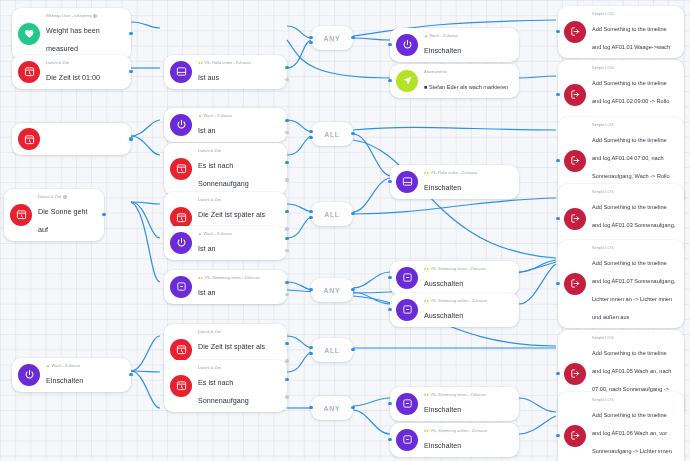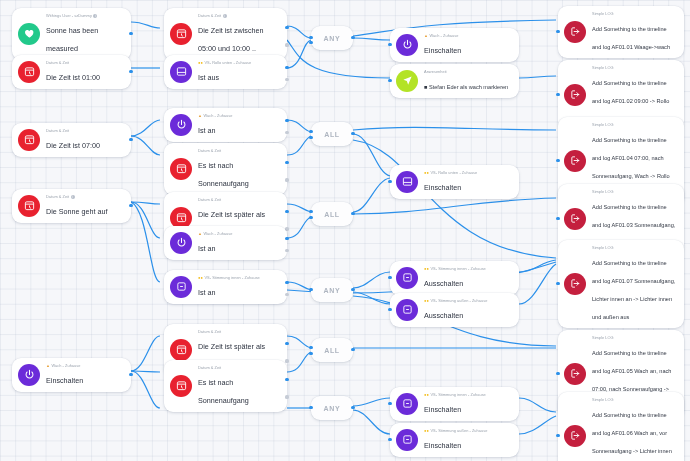--- a/index.html
+++ b/index.html
@@ -153,21 +153,21 @@
     <span class="ic" style="background:#22c98b;">
       <svg width="11" height="11" viewBox="0 0 24 24" fill="#fff">
           <path d="M12 21s-7.5-4.9-9.3-9.2C1.2 8 3.3 4.5 6.9 4.5c2 0 3.6 1.1 4.5 2.5.9-1.4 2.5-2.5 4.5-2.5 3.6 0 5.7 3.5 4.2 7.3C19.5 16.1 12 21 12 21z"></path>
         </svg>
     </span>
     <span class="txt">
       <span class="hdr">
         <span>Withings User - szDummy</span>
           <span class="info">i</span>
       </span>
-      <span class="ttl">Sonne has been measured</span>
+      <span class="ttl">Weight has been measured</span>
     </span>
     <span class="port out"></span>
   </div>
 
   <div class="node" style="left:12px;top:55px;width:119px;">
     <span class="ic" style="background:#e8212f;">
       <svg width="11" height="11" viewBox="0 0 24 24" fill="none" stroke="#fff" stroke-width="2">
           <rect x="3" y="4" width="18" height="17" rx="3"></rect>
           <path d="M3 9h18M12 12v4l3 2"></path>
         </svg>
@@ -179,28 +179,24 @@
     <span class="port out"></span>
   </div>
 
   <div class="node" style="left:12px;top:123px;width:119px;">
     <span class="ic" style="background:#e8212f;">
       <svg width="11" height="11" viewBox="0 0 24 24" fill="none" stroke="#fff" stroke-width="2">
           <rect x="3" y="4" width="18" height="17" rx="3"></rect>
           <path d="M3 9h18M12 12v4l3 2"></path>
         </svg>
     </span>
-    <span class="txt">
-      <span class="hdr">Datum &amp; Zeit</span>
-      <span class="ttl">Die Zeit ist 07:00</span>
-    </span>
     <span class="port out"></span>
   </div>
 
-  <div class="node" style="left:12px;top:189px;width:119px;">
+  <div class="node" style="left:4px;top:189px;width:100px;">
     <span class="ic" style="background:#e8212f;">
       <svg width="11" height="11" viewBox="0 0 24 24" fill="none" stroke="#fff" stroke-width="2">
           <rect x="3" y="4" width="18" height="17" rx="3"></rect>
           <path d="M3 9h18M12 12v4l3 2"></path>
         </svg>
     </span>
     <span class="txt">
       <span class="hdr">
         <span>Datum &amp; Zeit</span>
           <span class="info">i</span>
@@ -220,37 +216,20 @@
     <span class="txt">
       <span class="hdr">
         <span class="run">▲</span>
           <span>Wach - Zuhause</span>
       </span>
       <span class="ttl">Einschalten</span>
     </span>
     <span class="port out"></span>
   </div>
 
-  <div class="node" style="left:164px;top:8px;width:123px;">
-    <span class="ic" style="background:#e8212f;">
-      <svg width="11" height="11" viewBox="0 0 24 24" fill="none" stroke="#fff" stroke-width="2">
-          <rect x="3" y="4" width="18" height="17" rx="3"></rect>
-          <path d="M3 9h18M12 12v4l3 2"></path>
-        </svg>
-    </span>
-    <span class="txt">
-      <span class="hdr">
-        <span>Datum &amp; Zeit</span>
-          <span class="info">i</span>
-      </span>
-      <span class="ttl">Die Zeit ist zwischen 05:00 und 10:00 ..</span>
-    </span>
-    <span class="port out" style="top:38%"></span>
-    <span class="port out grey" style="top:72%"></span>
-  </div>
 
   <div class="node" style="left:164px;top:55px;width:123px;">
     <span class="ic" style="background:#6b2bd9;">
       <svg width="11" height="11" viewBox="0 0 24 24" fill="none" stroke="#fff" stroke-width="2">
           <rect x="3" y="4" width="18" height="16" rx="2"></rect>
           <path d="M3 14h18"></path>
         </svg>
     </span>
     <span class="txt">
       <span class="hdr">

